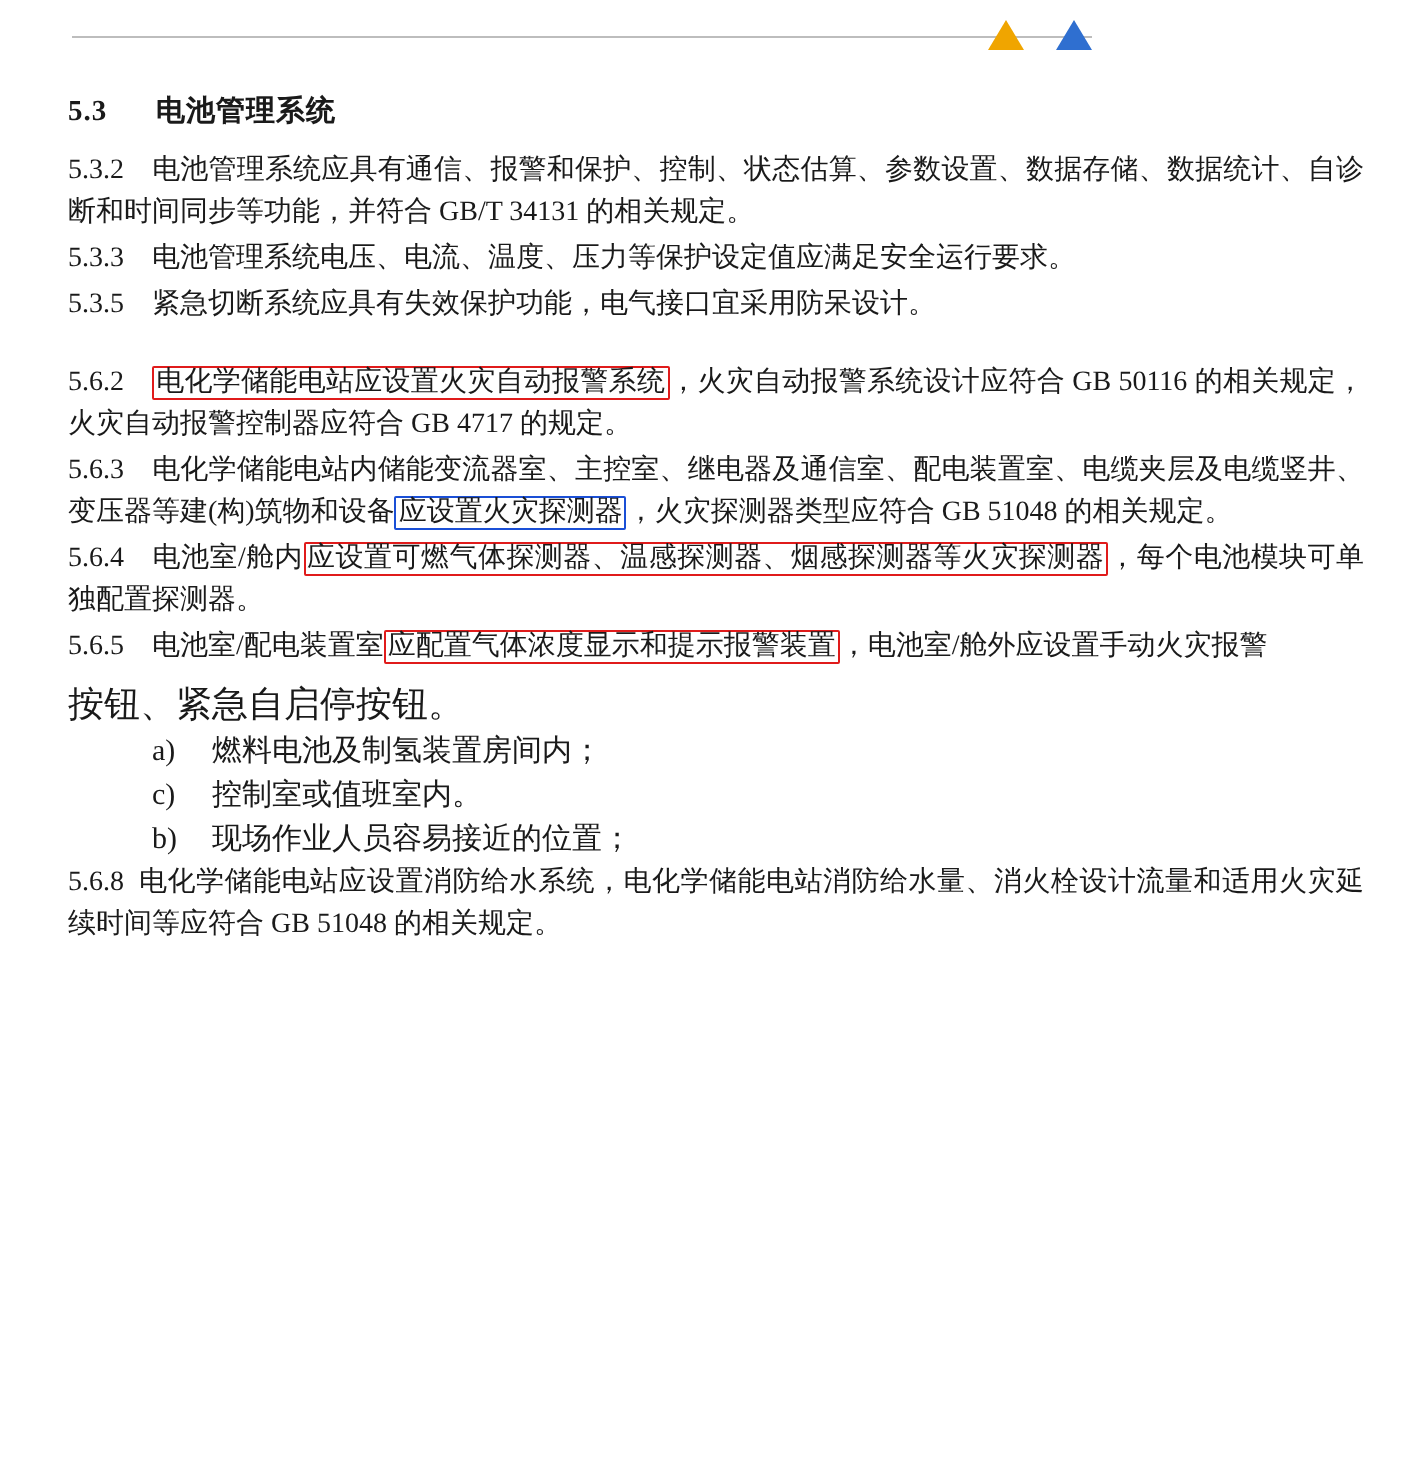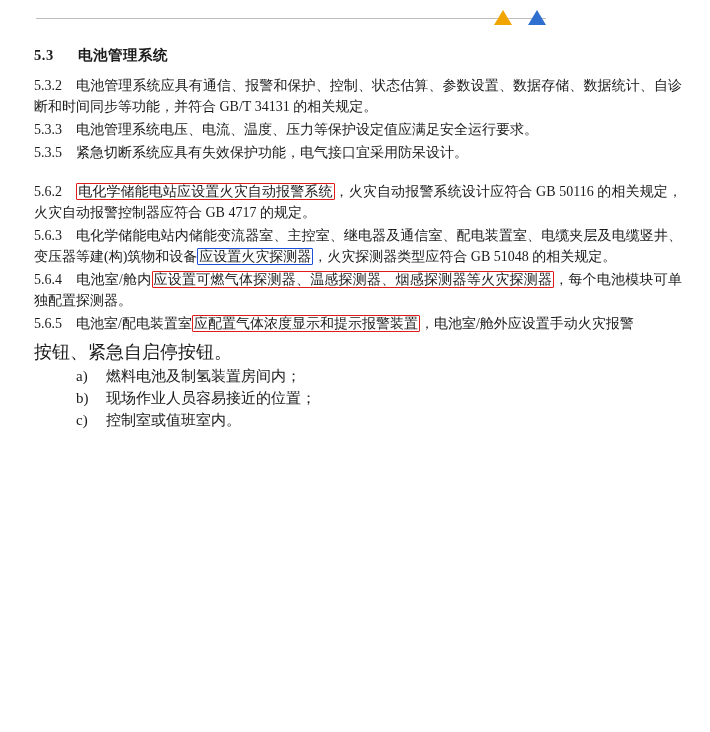--- a/index.html
+++ b/index.html
@@ -149,21 +149,24 @@
     <div class="gap-sm"></div>
 
     <p class="plain-line">按钮、紧急自启停按钮。</p>
 
 
 
     <p class="list-item">
       <span class="lab">a)</span><span>燃料电池及制氢装置房间内；</span>
     </p>
     <p class="list-item">
+      <span class="lab">c)</span><span>控制室或值班室内。</span>
+    </p>
+    <p class="list-item">
       <span class="lab">b)</span><span>现场作业人员容易接近的位置；</span>
     </p>
-    <p class="list-item">
-      <span class="lab">c)</span><span>控制室或值班室内。</span>
+
+    <p class="clause">
+      <span>5.6.8</span>&nbsp;&nbsp;<span>电化学储能电站应设置消防给水系统，电化学储能电站消防给水量、消火栓设计流量和适用火灾延续时间等应符合 GB 51048 的相关规定。</span>
     </p>
-
 
   </div>
 </div>
 
 </body></html>

